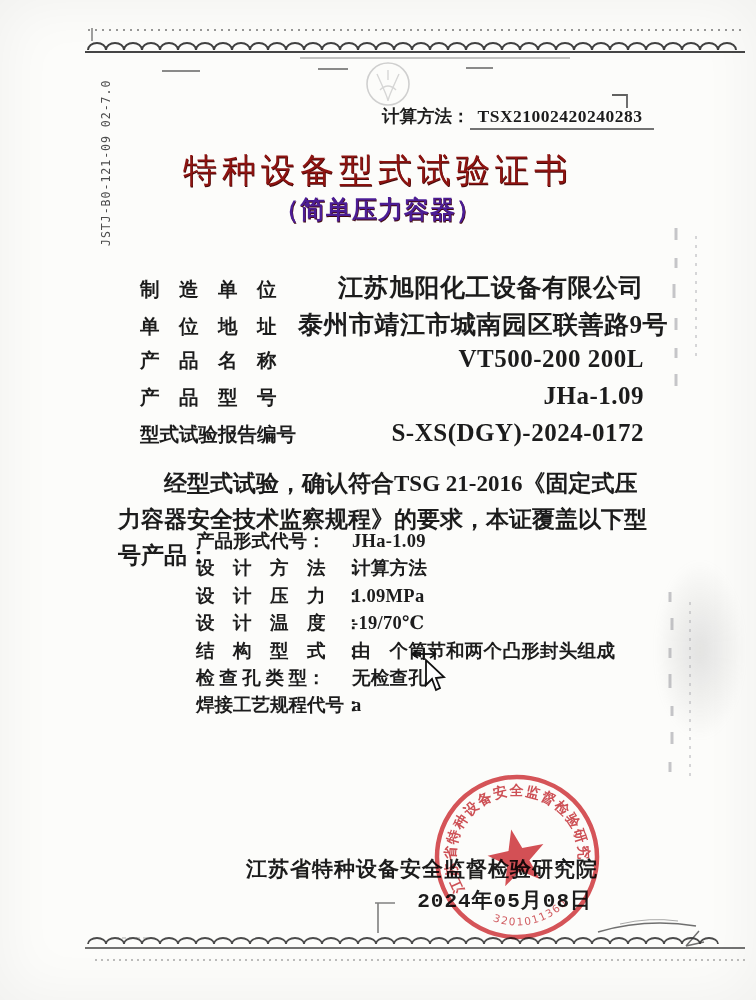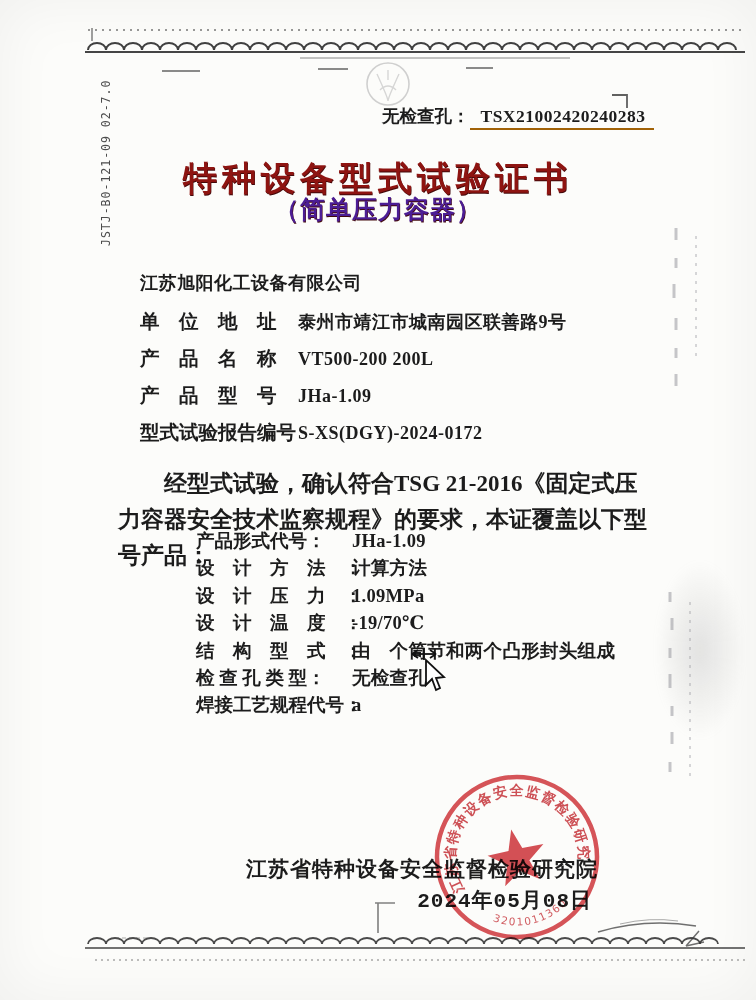--- a/index.html
+++ b/index.html
@@ -14,38 +14,38 @@
   .blur-soft{filter:blur(0.6px);}
   .watermark{position:absolute;left:364px;top:60px;opacity:.8;}
   .left-code{
     position:absolute;left:99px;top:246px;
     transform:rotate(-90deg);transform-origin:0 0;
     font-family:"DejaVu Sans Mono",monospace;
     font-size:11.5px;letter-spacing:1px;color:#4c4c4c;white-space:nowrap;
   }
   .cert-row{position:absolute;left:382px;top:104px;font-size:17.5px;font-weight:600;white-space:nowrap;}
   .cert-row .val{
-    display:inline-block;min-width:168px;text-align:right;
-    border-bottom:2px solid #a16207;padding:0 8px 1px;
+    display:inline-block;min-width:168px;text-align:left;
+    border-bottom:2px solid #737373;padding:0 8px 1px;
     font-family:"Liberation Serif",serif;letter-spacing:.5px;
   }
   .doc-title{
-    position:absolute;left:0;right:0;top:156px;text-align:center;
-    font-size:34px;font-weight:bold;letter-spacing:5px;
+    position:absolute;left:0;right:0;top:148px;text-align:center;
+    font-size:34px;font-weight:normal;letter-spacing:5px;
     color:#8e1411;text-shadow:.6px .8px 0 #43090a;white-space:nowrap;
   }
   .doc-subtitle{
     position:absolute;left:0;right:0;top:193px;text-align:center;
     font-size:25px;font-weight:bold;letter-spacing:1px;
     color:#4c1d95;text-shadow:.5px .6px 0 #43090a;white-space:nowrap;
   }
   .fields{position:absolute;left:140px;top:271px;right:112px;}
   .field-row{display:flex;align-items:baseline;height:22px;margin-bottom:15px;}
   .field-label{width:158px;flex:none;font-size:19.5px;font-weight:600;white-space:nowrap;}
-  .field-value{flex:1;text-align:left;font-size:18px;font-weight:600;letter-spacing:.5px;white-space:nowrap;}
+  .field-value{flex:1;text-align:right;font-size:25px;font-weight:600;letter-spacing:.5px;white-space:nowrap;}
   .statement{
     position:absolute;left:118px;top:466px;width:530px;
     font-size:23px;font-weight:600;line-height:36px;text-indent:2em;
   }
   .details{position:absolute;left:196px;top:528px;}
   .detail-row{display:flex;align-items:baseline;height:20px;margin-bottom:7.4px;}
   .detail-label{width:142px;flex:none;font-size:18.5px;font-weight:600;white-space:nowrap;}
   .detail-value{margin-left:14px;font-size:18.5px;font-weight:600;white-space:nowrap;letter-spacing:.3px;}
   .footer{position:absolute;top:855px;right:158px;text-align:right;}
   .issuer{font-size:21px;font-weight:600;letter-spacing:1px;white-space:nowrap;}
@@ -99,28 +99,29 @@
   <div class="smudge"></div>
 
   <svg class="watermark" width="48" height="48" viewBox="0 0 48 48">
     <circle cx="24" cy="24" r="21" stroke="#c5c5c5" stroke-width="1.6" fill="none"></circle>
     <path d="M13 14 q11 24 11 27 q0 -3 11 -27 M24 10 v10 M16 30 q8 -8 16 0" stroke="#cdcdcd" stroke-width="1.4" fill="none"></path>
   </svg>
 
   <div class="left-code">JSTJ-B0-121-09 02-7.0</div>
 
   <div class="cert-row">
-    <span>无检查孔：</span><span class="val">TSX21002420240283</span>
+    <span>计算方法：</span><span class="val">TSX21002420240283</span>
   </div>
 
   <div class="doc-title">特种设备型式试验证书</div>
   <div class="doc-subtitle">（简单压力容器）</div>
 
   <div class="fields">
     <div class="field-row">
+      <span class="field-label">制　造　单　位</span>
       <span class="field-value">江苏旭阳化工设备有限公司</span>
     </div>
     <div class="field-row">
       <span class="field-label">单　位　地　址</span>
       <span class="field-value">泰州市靖江市城南园区联善路9号</span>
     </div>
     <div class="field-row">
       <span class="field-label">产　品　名　称</span>
       <span class="field-value">VT500-200 200L</span>
     </div>

